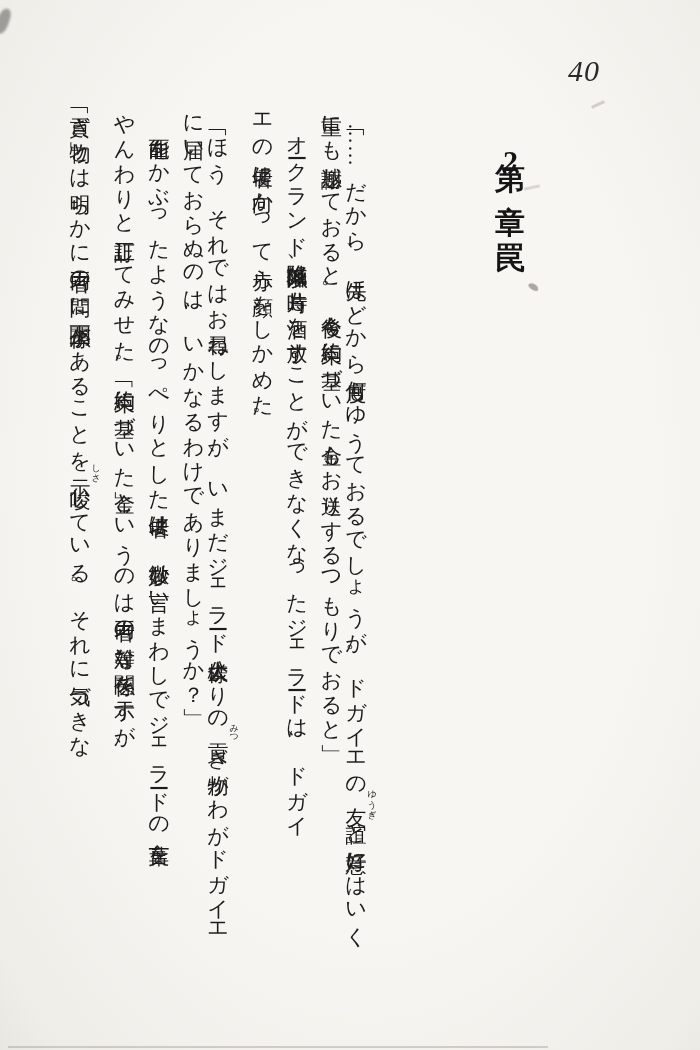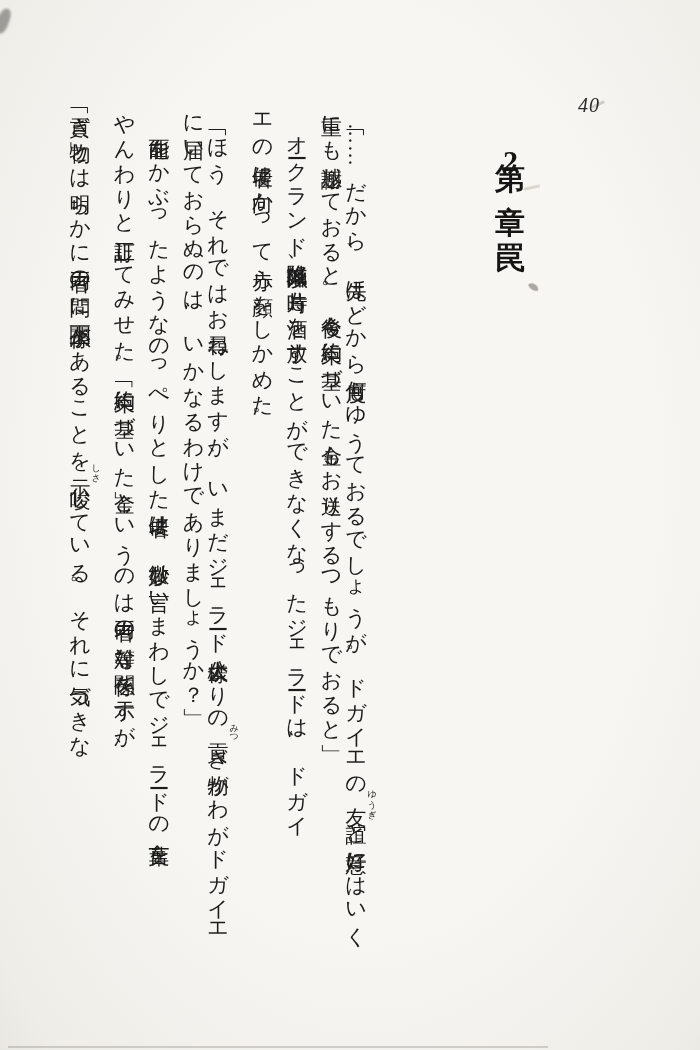--- a/index.html
+++ b/index.html
@@ -11,25 +11,24 @@
   .page {
     position: relative;
     width: 700px; height: 1050px;
     background: radial-gradient(ellipse at 52% 45%, #f8f6f2 55%, #efede8 92%, #e9e7e1 100%);
     color: #1c1c1c;
   }
   
   .page-number {
     position: absolute;
     top: 54px; right: 100px;
-    font-size: 20px;
+    font-size: 30px;
     font-style: italic;
     color: #2a2a2a;
     letter-spacing: 1px;
-    margin-top: 40px;
   }
   
   .chapter-heading {
     position: absolute;
     top: 140px; right: 170px;
     writing-mode: vertical-rl;
     text-orientation: upright;
     font-size: 30px;
     font-weight: bold;
     letter-spacing: 4px;

